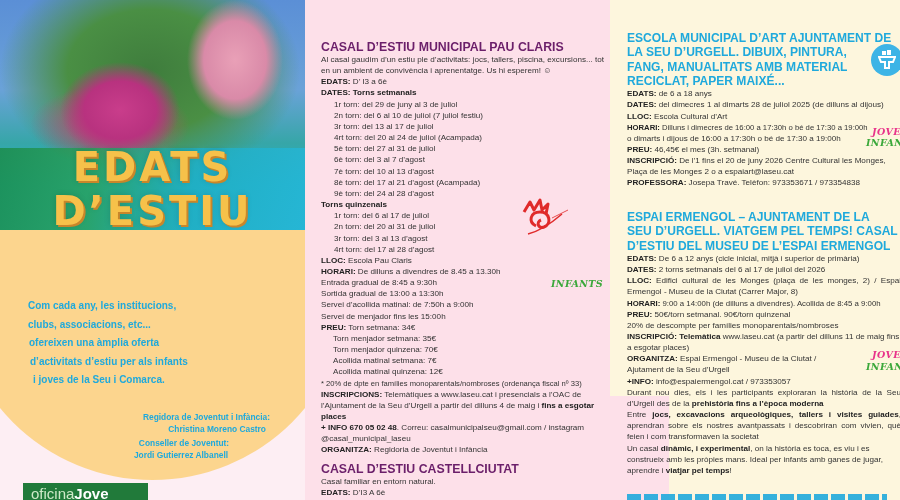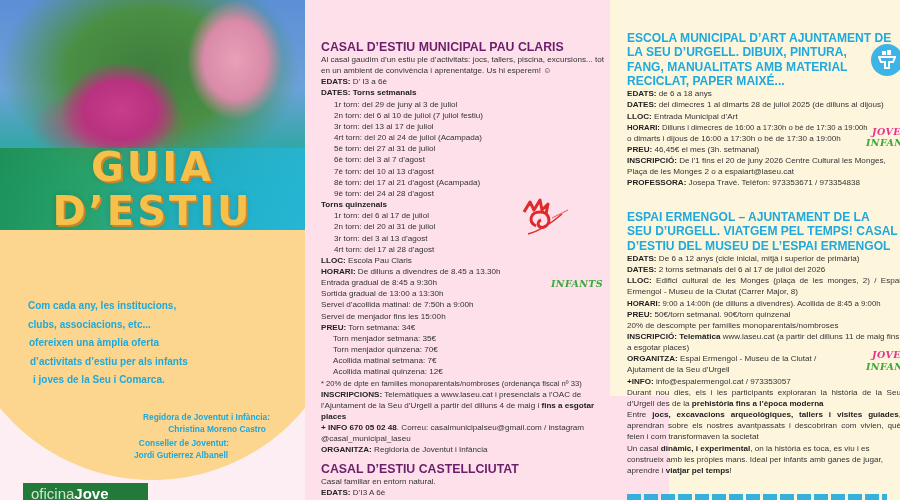--- a/index.html
+++ b/index.html
@@ -75,21 +75,21 @@
   .j2 { left: 872px; top: 349px; } .i2 { left: 866px; top: 361px; }
   .just { text-align: justify; }
   .next-head { position: absolute; left: 627px; top: 494px; width: 260px; height: 8px; background: repeating-linear-gradient(90deg,#1fa9dc 0 14px, transparent 14px 17px); opacity:.9; }
 </style>
 </head>
 <body>
 
 <div class="cover">
   <div class="photo"></div>
   <div class="photo-floor"></div>
-  <div class="cover-title t1">GUIA</div>
+  <div class="cover-title t1">EDATS</div>
   <div class="cover-title t2">D’ESTIU</div>
   <div class="cover-title t3">2026</div>
   <div class="semi"></div>
   <div class="intro">
     <div>Com cada any, les institucions,</div>
     <div>clubs, associacions, etc...</div>
     <div>ofereixen una àmplia oferta</div>
     <div>d’activitats d’estiu per als infants</div>
     <div>i joves de la Seu i Comarca.</div>
   </div>
@@ -157,21 +157,21 @@
 <div class="tag tag-infants-mid">INFANTS</div>
 
 <div class="right">
   <div class="col-inner sec1">
     <div class="h">ESCOLA MUNICIPAL D’ART AJUNTAMENT DE</div>
     <div class="h">LA SEU D’URGELL. DIBUIX, PINTURA,</div>
     <div class="h">FANG, MANUALITATS AMB MATERIAL</div>
     <div class="h">RECICLAT, PAPER MAIXÉ...</div>
     <div><span class="lbl">EDATS:</span><span> de 6 a 18 anys</span></div>
     <div><span class="lbl">DATES:</span><span> del dimecres 1 al dimarts 28 de juliol 2025 (de dilluns al dijous)</span></div>
-    <div><span class="lbl">LLOC:</span><span> Entrada Municipal d’Art</span></div>
+    <div><span class="lbl">LLOC:</span><span> Escola Cultural d’Art</span></div>
     <div style="font-size:7.7px"><span class="lbl">HORARI:</span><span> Dilluns i dimecres de 16:00 a 17:30h o bé de 17:30 a 19:00h</span></div>
     <div>o dimarts i dijous de 16:00 a 17:30h o bé de 17:30 a 19:00h</div>
     <div><span class="lbl">PREU:</span><span> 46,45€ el mes (3h. setmanal)</span></div>
     <div><span class="lbl">INSCRIPCIÓ:</span><span> De l’1 fins el 20 de juny 2026 Centre Cultural les Monges,</span></div>
     <div>Plaça de les Monges 2 o a espaiart@laseu.cat</div>
     <div><span class="lbl">PROFESSORA:</span><span> Josepa Travé. Telèfon: 973353671 / 973354838</span></div>
   </div>
 
   <div class="col-inner sec2">
     <div class="h">ESPAI ERMENGOL – AJUNTAMENT DE LA</div>

